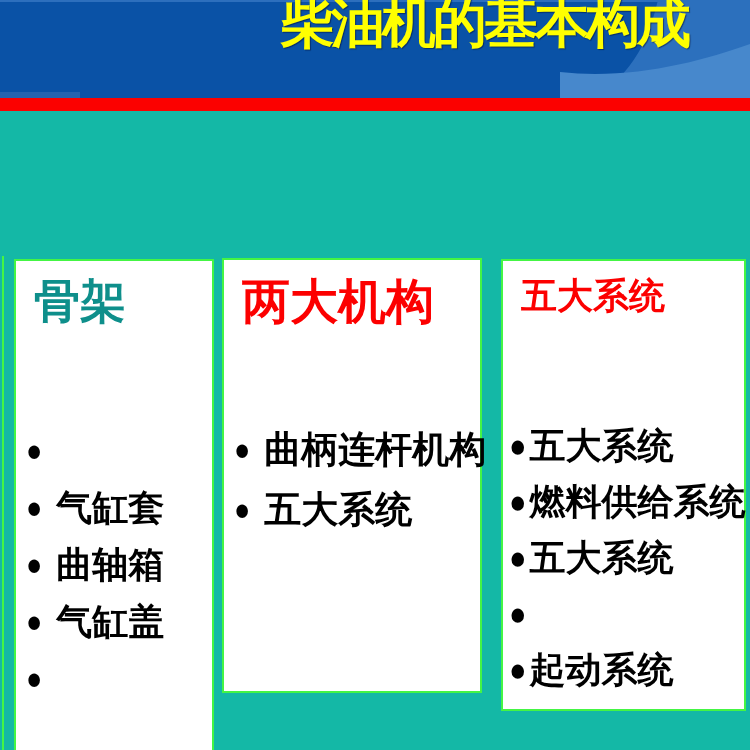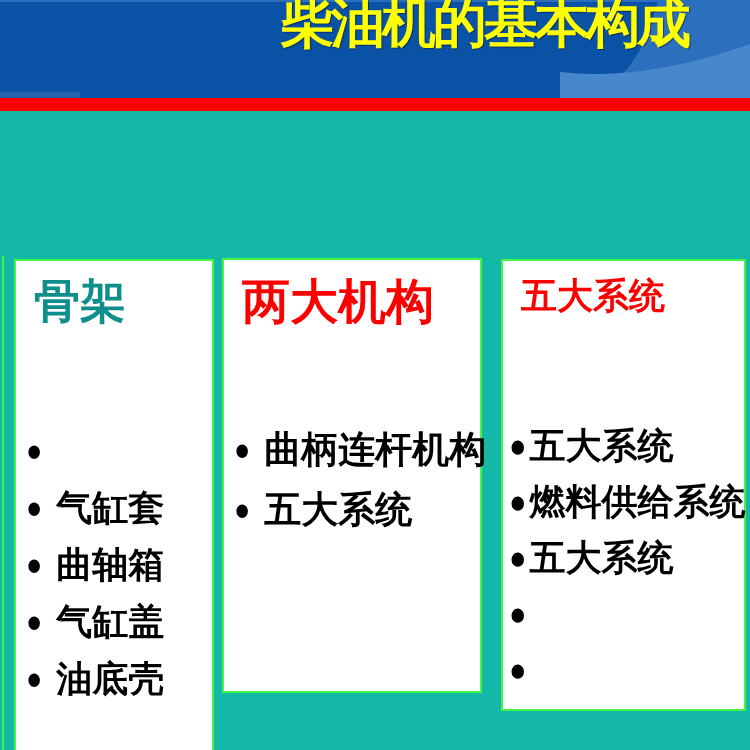--- a/index.html
+++ b/index.html
@@ -138,21 +138,20 @@
         <li>
           <span class="bullet">●</span>
           <span>曲轴箱</span>
         </li>
         <li>
           <span class="bullet">●</span>
           <span>气缸盖</span>
         </li>
         <li>
           <span class="bullet">●</span>
-          <span>油底壳</span>
         </li>
       </ul>
   </section>
 
   <section class="box box2">
     <h2 style="color: rgb(252, 0, 0);">两大机构</h2>
     <ul>
         <li>
           <span class="bullet">●</span>
           <span>曲柄连杆机构</span>
@@ -177,17 +176,18 @@
         </li>
         <li>
           <span class="bullet">●</span>
           <span>五大系统</span>
         </li>
         <li>
           <span class="bullet">●</span>
         </li>
         <li>
           <span class="bullet">●</span>
+          <span>起动系统</span>
         </li>
       </ul>
   </section>
 
 </div>
 
 </body></html>

